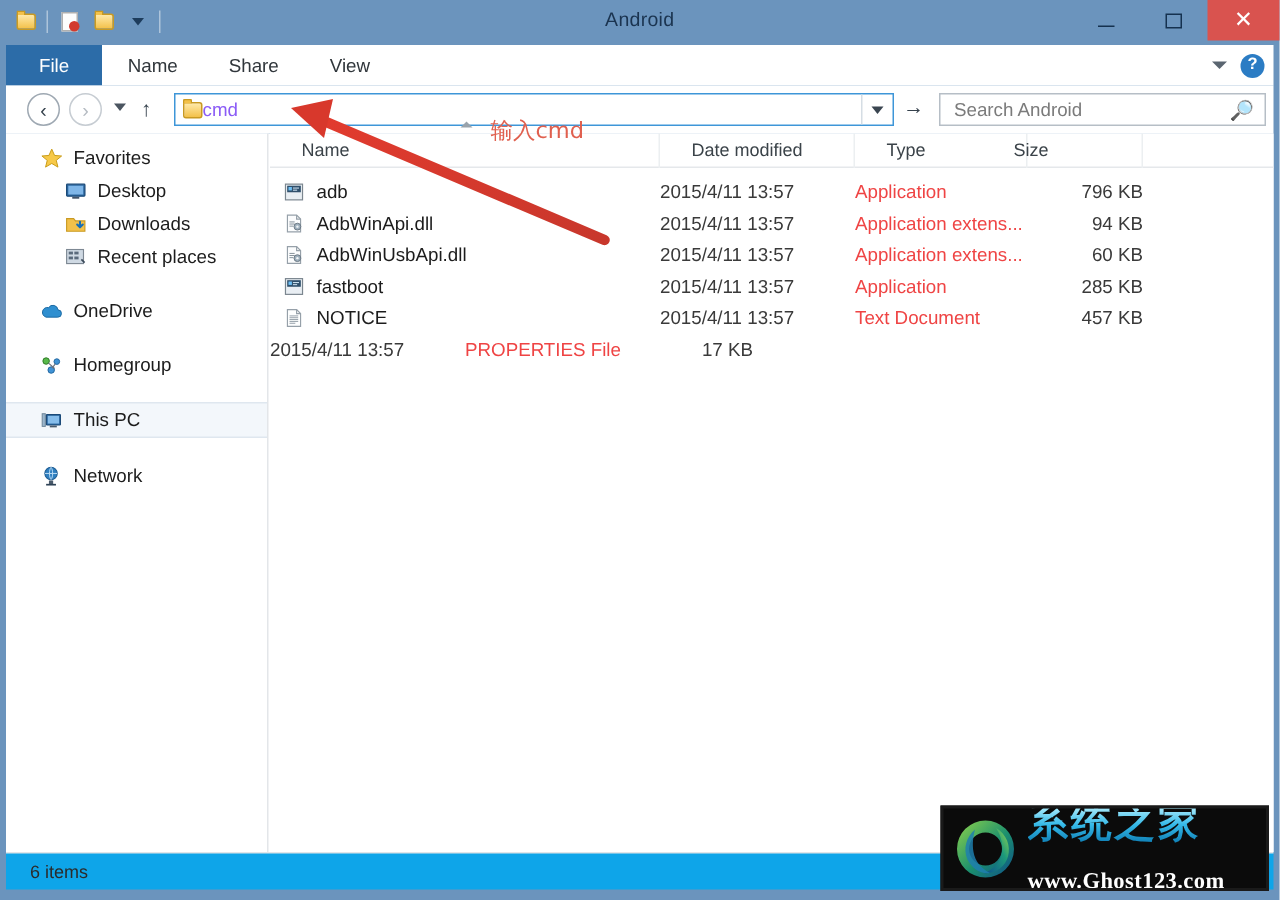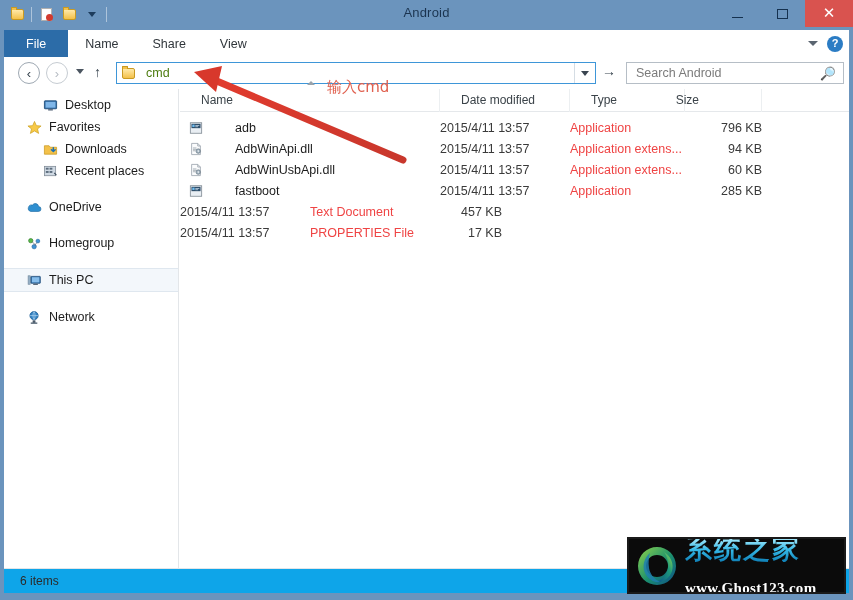--- a/index.html
+++ b/index.html
@@ -213,23 +213,23 @@
     left: 112px; top: 5px;
     width: 480px; height: 22px;
     background: #ffffff;
     border: 1px solid #3e96d8;
     box-sizing: border-box;
     display: flex;
     align-items: center;
   }
   #addr-icon { margin-left: 5px; display: flex; align-items: center; }
   #addr-text {
-    margin-left: 11px;
+    margin-left: 0;
     font-size: 12.5px;
-    color: #4d7c0f;
+    color: #8b5cf6;
   }
   #addr-dropdown {
     position: absolute;
     right: 0; top: 0;
     width: 20px; height: 20px;
     display: flex; align-items: center; justify-content: center;
     border-left: 1px solid #d5dde4;
   }
   .chev-sm {
     width: 0; height: 0;
@@ -359,21 +359,20 @@
     font-size: 12.5px;
     color: #1c1c1c;
   }
   #rows { position: absolute; left: 0; top: 28px; width: 669px; }
   .cell-name {
     width: 260px;
     display: flex;
     align-items: center;
     padding-left: 8px;
     box-sizing: border-box;
-    gap: 24px;
   }
   .cell-date { width: 130px; color: #3a3a3a; }
   .cell-type { width: 115px; color: #ef4444; white-space: nowrap; overflow: hidden; }
   .cell-size { width: 77px; text-align: right; color: #3a3a3a; padding-right: 0; box-sizing: border-box; }
   .file-icon {
     width: 16px; height: 16px;
     margin-right: 7px;
     flex: 0 0 16px;
     display: flex; align-items: center; justify-content: center;
   }
@@ -529,38 +528,38 @@
     <div id="searchbox">
       <span id="search-placeholder">Search Android</span>
       <span id="search-icon">🔍</span>
     </div>
   </div>
 
   <div id="body-area">
 
     <div id="navpane">
 
+      <div class="nav-item">
+        <span class="nav-icon">
+          <svg width="15" height="15" viewBox="0 0 16 16">
+              <polygon points="8,1.5 10,6 15,6.4 11.2,9.5 12.4,14.3 8,11.7 3.6,14.3 4.8,9.5 1,6.4 6,6" fill="#f7c948" stroke="#c89b18" stroke-width="0.7"></polygon>
+            </svg>
+        </span>
+        <span class="nav-label">Favorites</span>
+      </div>
+
       <div class="nav-item child">
         <span class="nav-icon">
           <svg width="15" height="15" viewBox="0 0 16 16">
               <rect x="1.5" y="3" width="13" height="8.5" rx="0.6" fill="#2f6ba3" stroke="#1b4a78" stroke-width="0.9"></rect>
               <rect x="2.7" y="4.1" width="10.6" height="6.2" fill="#7fb6e8"></rect>
               <rect x="5.5" y="12" width="5" height="1.3" fill="#45556a"></rect>
             </svg>
         </span>
         <span class="nav-label">Desktop</span>
-      </div>
-
-      <div class="nav-item">
-        <span class="nav-icon">
-          <svg width="15" height="15" viewBox="0 0 16 16">
-              <polygon points="8,1.5 10,6 15,6.4 11.2,9.5 12.4,14.3 8,11.7 3.6,14.3 4.8,9.5 1,6.4 6,6" fill="#f7c948" stroke="#c89b18" stroke-width="0.7"></polygon>
-            </svg>
-        </span>
-        <span class="nav-label">Favorites</span>
       </div>
 
       <div class="nav-item child">
         <span class="nav-icon">
           <svg width="15" height="15" viewBox="0 0 16 16">
               <path d="M1.5 4h5l1.3 1.6h6.7V13H1.5z" fill="#f3c14a" stroke="#c99a22" stroke-width="0.8"></path>
               <path d="M11 6.2v3.4M11 10.2l-2 -2M11 10.2l2 -2" stroke="#1a6fb5" stroke-width="1.5" fill="none" stroke-linecap="round"></path>
             </svg>
         </span>
         <span class="nav-label">Downloads</span>
@@ -720,20 +719,32 @@
                 </svg>
             </span>
             <span>fastboot</span>
           </div>
           <div class="cell-date">2015/4/11 13:57</div>
           <div class="cell-type">Application</div>
           <div class="cell-size">285 KB</div>
         </div>
 
         <div class="file-row">
+          <div class="cell-name">
+            <span class="file-icon">
+              <svg width="14" height="14" viewBox="0 0 16 16">
+                  <path d="M3 1.6h7l3 3V14.4H3z" fill="#fdfefe" stroke="#96a0a9" stroke-width="0.9"></path>
+                  <path d="M10 1.6v3h3" fill="none" stroke="#96a0a9" stroke-width="0.9"></path>
+                  <g stroke="#8c97a1" stroke-width="0.7">
+                    <path d="M4.6 6.4h6.6M4.6 7.8h6.6M4.6 9.2h6.6M4.6 10.6h6.6M4.6 12h4.4"></path>
+                  </g>
+                </svg>
+            </span>
+            <span>NOTICE</span>
+          </div>
           <div class="cell-date">2015/4/11 13:57</div>
           <div class="cell-type">Text Document</div>
           <div class="cell-size">457 KB</div>
         </div>
 
         <div class="file-row">
           <div class="cell-date">2015/4/11 13:57</div>
           <div class="cell-type">PROPERTIES File</div>
           <div class="cell-size">17 KB</div>
         </div>

